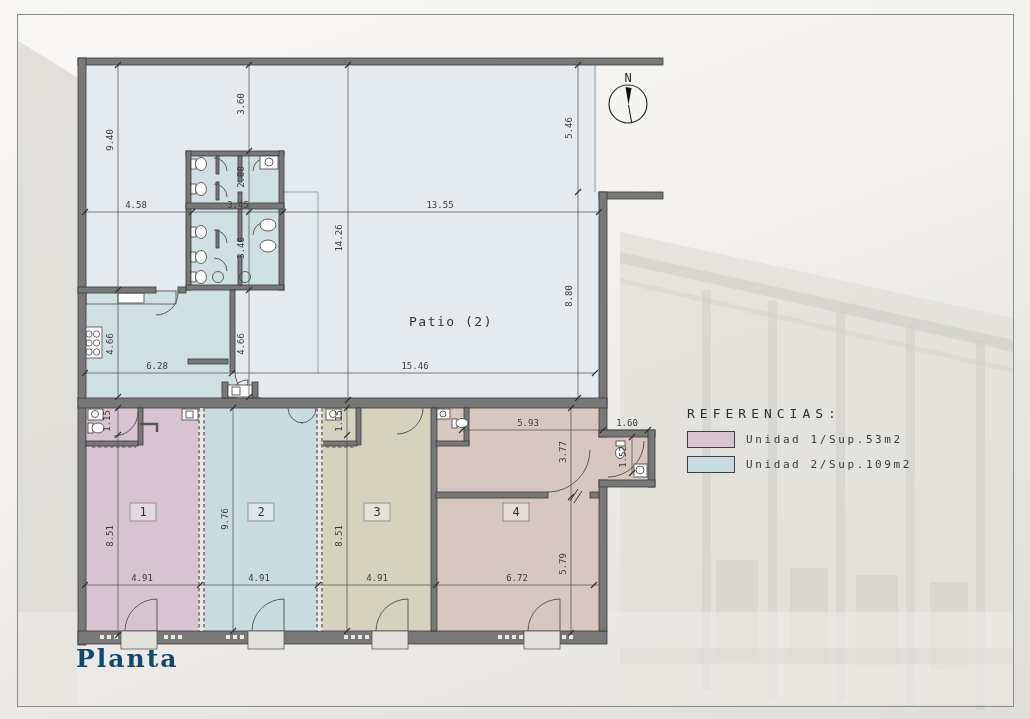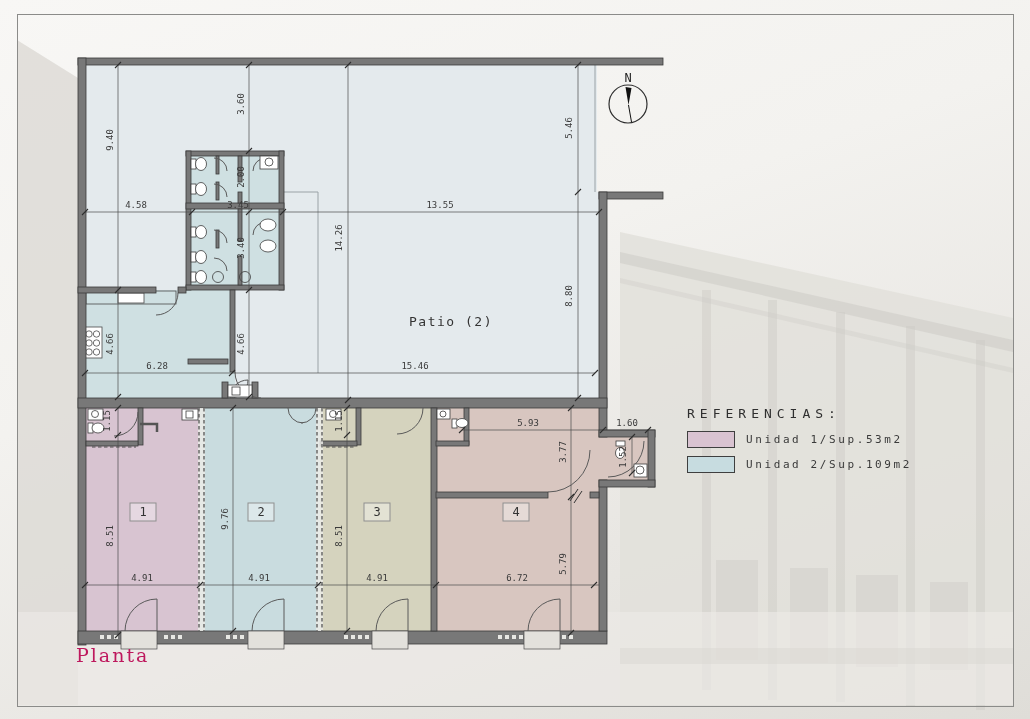--- a/index.html
+++ b/index.html
@@ -3,22 +3,22 @@
 <meta charset="utf-8">
 <style>
   html,body{margin:0;padding:0;}
   body{width:1030px;height:719px;position:relative;overflow:hidden;
        font-family:"DejaVu Sans Mono","Liberation Mono",monospace;
        background:linear-gradient(160deg,#f8f7f5 0%,#f3f2ef 40%,#e9e7e3 70%,#dfddd8 100%);}
   .stage{position:absolute;left:0;top:0;width:1030px;height:719px;}
   svg text{font-family:"DejaVu Sans Mono","Liberation Mono",monospace;}
   .frame{position:absolute;left:17px;top:14px;width:995px;height:691px;
          border:1px solid #8b8b89;pointer-events:none;}
-  .plan-title{position:absolute;left:76px;top:644px;font-size:19px;letter-spacing:2px;
-              color:#be185d;font-family:"DejaVu Serif","Liberation Serif",serif;}
+  .plan-title{position:absolute;left:76px;top:644px;font-size:25px;letter-spacing:2px;
+              color:#0c4a6e;font-family:"DejaVu Serif","Liberation Serif",serif;font-weight:bold;}
   .legend{position:absolute;left:687px;top:406px;width:290px;}
   .legend-title{font-size:13px;letter-spacing:5px;color:#2f2f2f;height:17px;}
   .legend-row{display:flex;align-items:center;height:17px;margin-top:8px;}
   .swatch{width:46px;height:15px;border:1px solid #3f3f3f;flex:0 0 auto;}
   .swatch-dashes{width:46px;height:7px;border-top:1px dashed #3a3a3a;
                  border-bottom:1px dashed #3a3a3a;flex:0 0 auto;}
   .legend-label{margin-left:11px;font-size:11px;letter-spacing:2.6px;color:#3a3a3a;white-space:nowrap;}
 </style>
 </head>
 <body>

